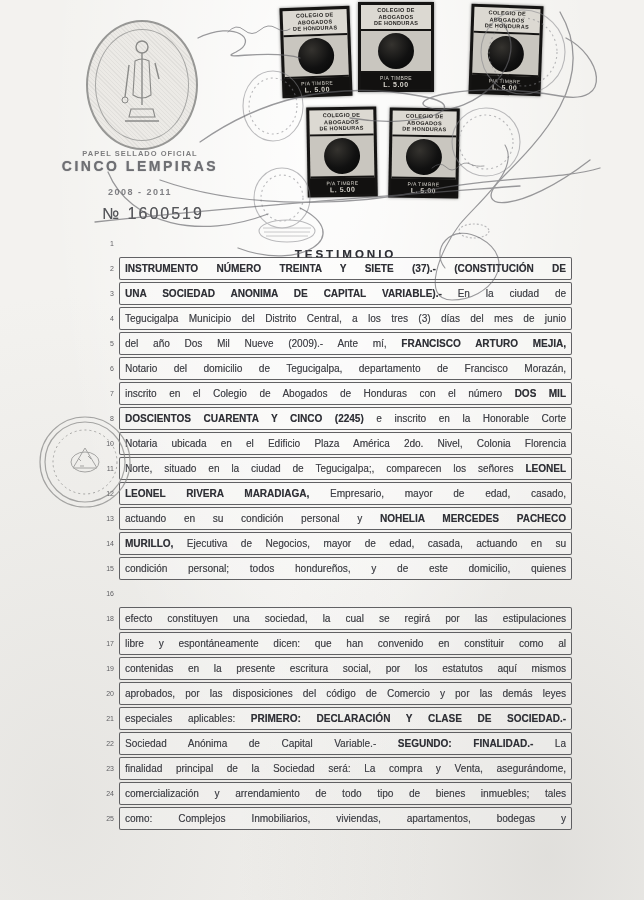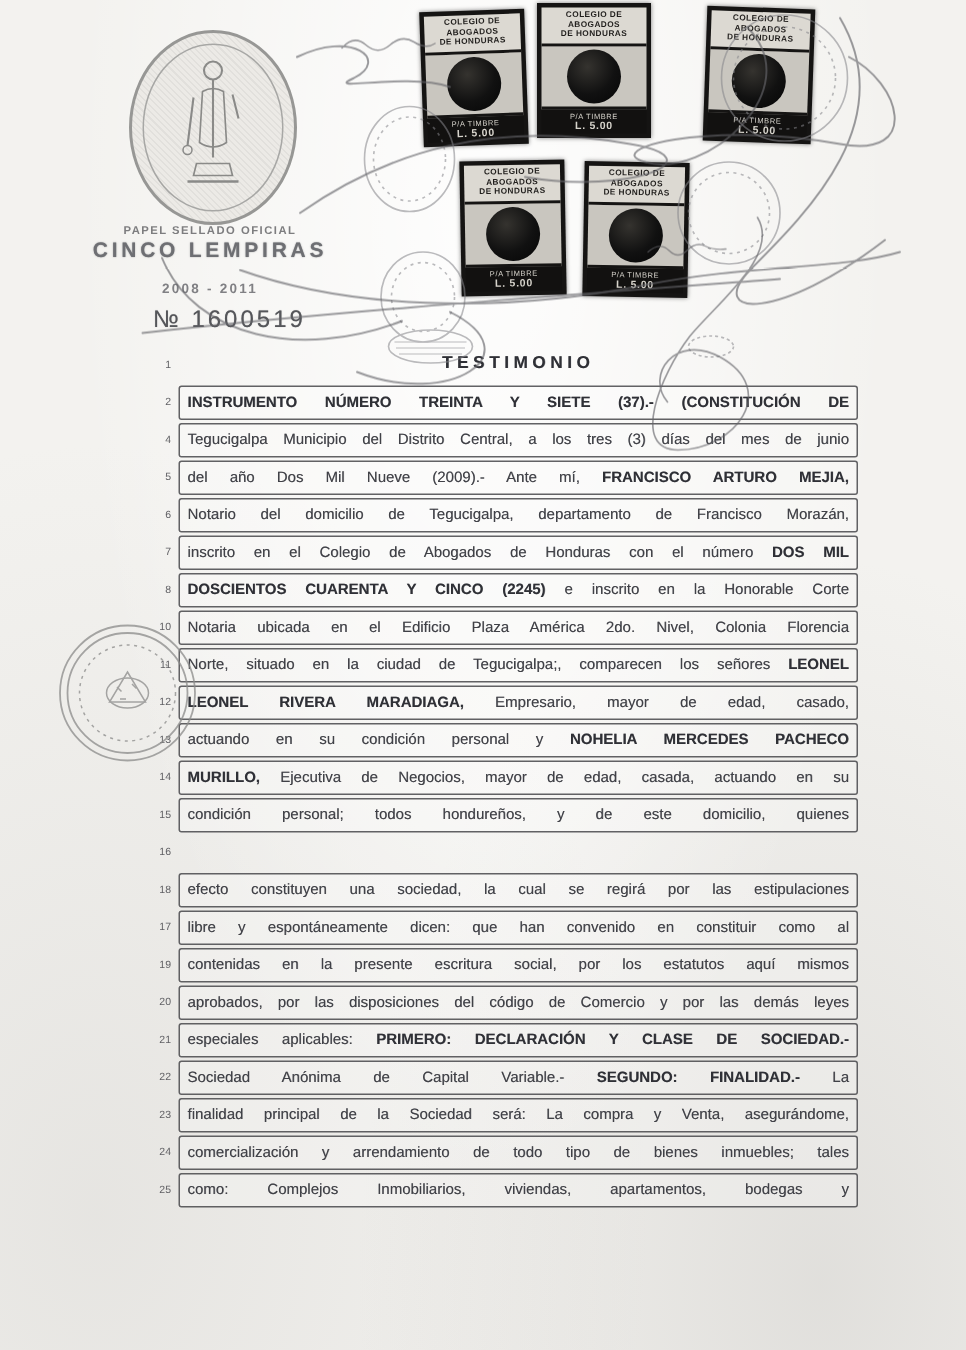--- a/index.html
+++ b/index.html
@@ -43,21 +43,21 @@
   
   .lines-wrap{position:absolute;left:90px;top:232px;width:482px;}
   .row{display:flex;height:25px;align-items:stretch;}
   .lnum{width:24px;text-align:right;padding-right:5px;font-size:7px;color:#5f5f63;
     line-height:24px;flex:0 0 24px;}
   .strip{flex:1;border:1px solid rgba(70,70,74,.85);border-radius:2px;height:21px;
     margin-bottom:2px;padding:0 5px;font-size:10px;line-height:21px;color:#404147;
     text-align:justify;text-align-last:justify;white-space:nowrap;overflow:hidden;
     text-shadow:.2px .2px .4px rgba(64,65,71,.5);background:rgba(255,255,255,.25);}
   .strip.title-strip{border:none;background:none;text-align:center;text-align-last:center;
-    font-weight:bold;font-size:11.5px;letter-spacing:3px;color:#3c3d42;}
+    font-weight:bold;font-size:11.5px;letter-spacing:3px;color:#3c3d42;margin-top:12px;}
   .strip .bseg{font-weight:bold;color:#2f3036;}
   
   .ink{position:absolute;left:0;top:0;z-index:6;pointer-events:none;}
 </style>
 </head>
 <body>
 
 <div class="page">
 
   <div class="oval-seal">
@@ -153,20 +153,24 @@
   </div>
 
   <div class="lines-wrap">
       <div class="row">
         <span class="lnum">1</span>
         <div class="strip title-strip"><span class="bseg">TESTIMONIO</span></div>
       </div>
       <div class="row">
         <span class="lnum">2</span>
         <div class="strip"><span class="bseg">INSTRUMENTO NÚMERO TREINTA Y SIETE (37).- (CONSTITUCIÓN DE</span></div>
+      </div>
+      <div class="row">
+        <span class="lnum">3</span>
+        <div class="strip"><span class="bseg">UNA SOCIEDAD ANONIMA DE CAPITAL VARIABLE).-</span><span> En la ciudad de</span></div>
       </div>
       <div class="row">
         <span class="lnum">4</span>
         <div class="strip"><span>Tegucigalpa Municipio del Distrito Central, a los tres (3) días del mes de junio</span></div>
       </div>
       <div class="row">
         <span class="lnum">5</span>
         <div class="strip"><span>del año Dos Mil Nueve (2009).- Ante mí, </span><span class="bseg">FRANCISCO ARTURO MEJIA,</span></div>
       </div>
       <div class="row">

